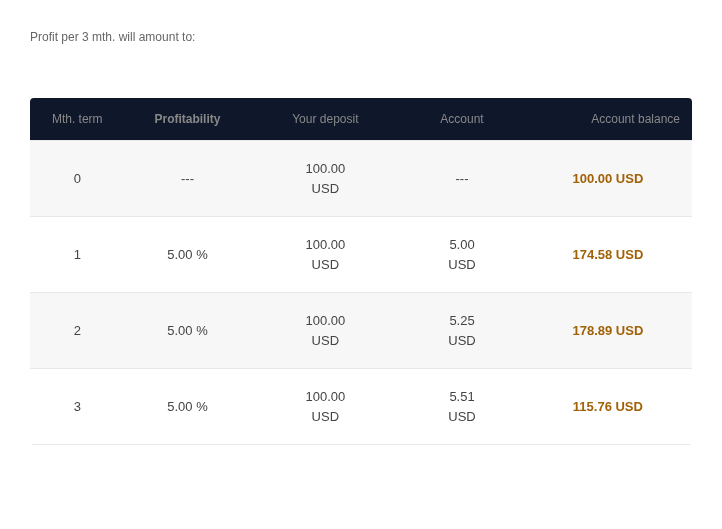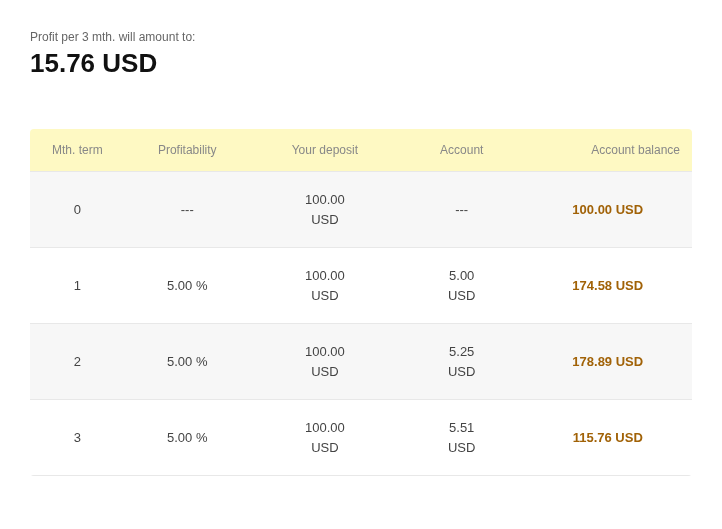--- a/index.html
+++ b/index.html
@@ -42,21 +42,21 @@
       overflow: hidden;
     }
 
     table {
       width: 100%;
       border-collapse: collapse;
       font-size: 13px;
     }
 
     thead tr {
-      background: #fef9c3;
+      background: #0f172a;
     }
 
     thead th {
       padding: 14px 12px;
       text-align: center;
       font-weight: 400;
       color: #888;
       font-size: 12px;
       border-bottom: 1px solid #e8e8e8;
     }
@@ -80,32 +80,31 @@
       font-size: 13px;
       line-height: 1.5;
     }
 
     .account-balance-cell {
       font-weight: 700;
       color: #a16207;
     }
 
     .col-mth { width: 100px; }
-    .col-prof { width: 130px; }
+    .col-prof { width: 130px; font-weight: bold; }
     .col-deposit { width: 160px; }
     .col-increase { width: 130px; }
     .col-balance { width: 180px; text-align: right; }
   </style>
 </head>
 <body>
 
 <div class="summary-section">
   <div class="summary-item">
     <span class="summary-label">Profit per 3 mth. will amount to:</span>
-    <span class="summary-value">15.76 USD</span>
   </div>
 </div>
 
 <div class="table-container">
   <table>
     <thead>
       <tr>
         <th class="col-mth">Mth. term</th>
         <th class="col-prof">Profitability</th>
         <th class="col-deposit">Your deposit</th>

